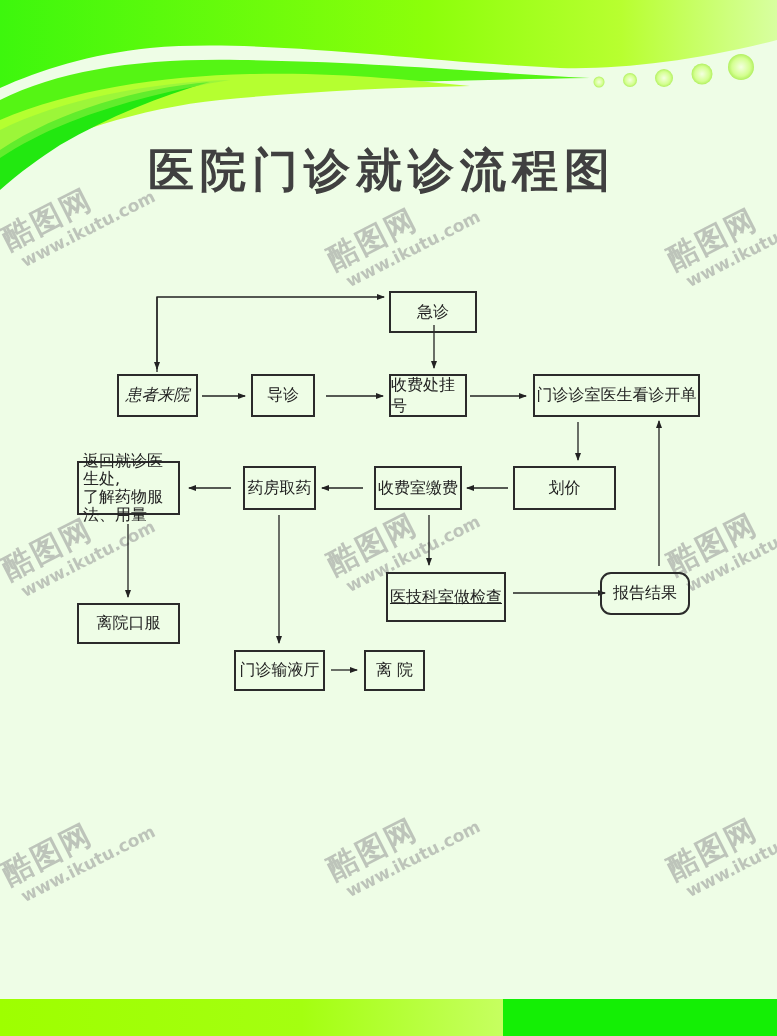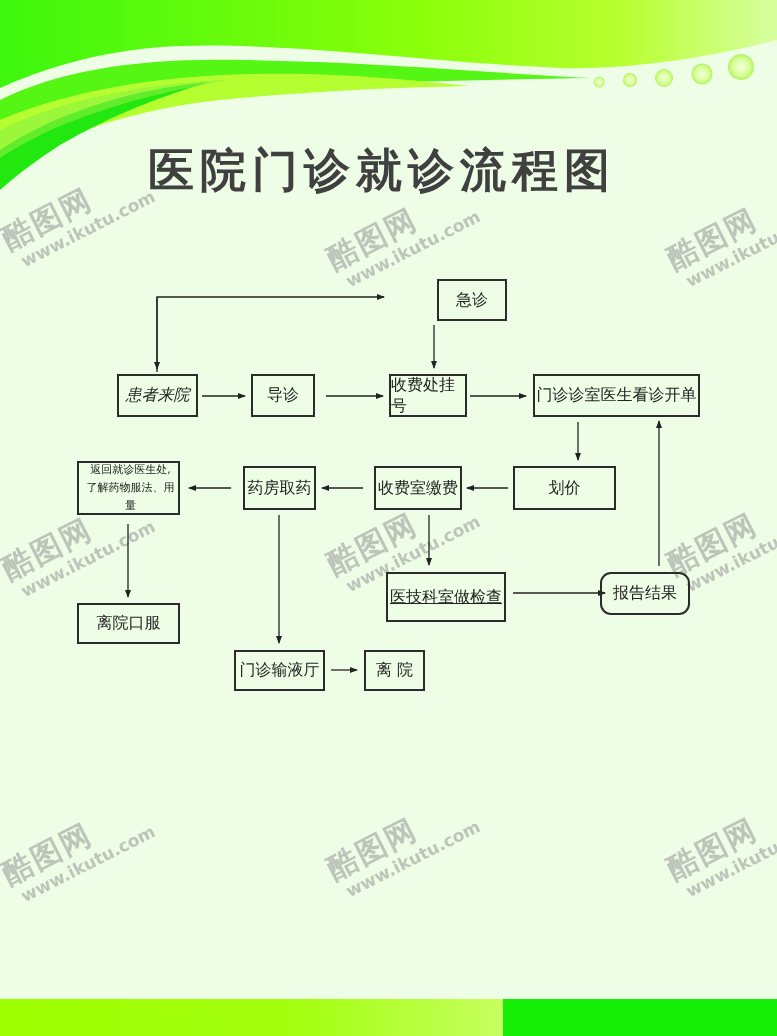--- a/index.html
+++ b/index.html
@@ -1,20 +1,20 @@
 <!DOCTYPE html>
 <html><head>
 <meta charset="utf-8">
 <style>
   html, body { margin:0; padding:0; }
   body { width:777px; height:1036px; position:relative; overflow:hidden; background:#eefde6; font-family:"DejaVu Sans", sans-serif; }
   .bg-svg { position:absolute; left:0; top:0; width:777px; height:1036px; }
   .title { position:absolute; left:148px; top:140px; width:480px; text-align:left; font-size:46px; font-weight:bold; color:#404040; letter-spacing:6px; font-family:"DejaVu Sans", sans-serif; }
   .box { position:absolute; box-sizing:border-box; border:2px solid #2b2b2b; display:flex; align-items:center; justify-content:center; font-size:16px; color:#222; background:transparent; }
-  .box.small { font-size:11px; line-height:18px; justify-content:flex-start; align-items:center; padding-left:4px;text-align:center; }
+  .box.small { font-size:16px; line-height:18px; justify-content:flex-start; align-items:center; padding-left:4px; }
   .box.small span { display:block; }
   .watermark { position:absolute; transform:rotate(-27deg); color:rgba(150,150,150,0.55); font-family:"DejaVu Sans", sans-serif; pointer-events:none; }
   .watermark .wm-top { font-size:30px; font-weight:bold; letter-spacing:2px; }
   .watermark .wm-url { font-size:17px; font-weight:bold; margin-left:6px; margin-top:-4px; }
   .bottom-left { position:absolute; left:0; top:999px; width:503px; height:37px; background:linear-gradient(to right,#9eff00 0%,#a4ff10 60%,#c6ff60 100%); }
   .bottom-right { position:absolute; left:503px; top:999px; width:274px; height:37px; background:#14ef05; }
   .flow-svg { position:absolute; left:0; top:0; width:777px; height:1036px; pointer-events:none; }
 </style>
 </head>
 <body>
@@ -129,21 +129,21 @@
     <line x1="331" y1="670" x2="357" y2="670" marker-end="url(#ah)"></line>
   </g>
 </svg>
 
 <div class="box" style="left:117px;top:374px;width:81px;height:43px;font-style:italic;">
   <span>患者来院</span>
 </div>
 <div class="box" style="left:251px;top:374px;width:64px;height:43px;text-align:right;">
   <span>导诊</span>
 </div>
-<div class="box" style="left:389px;top:279px;width:70px;height:42px;margin-left:48px;">
+<div class="box" style="left:389px;top:291px;width:88px;height:42px;">
   <span>急诊</span>
 </div>
 <div class="box" style="left:389px;top:374px;width:78px;height:43px;">
   <span>收费处挂号</span>
 </div>
 <div class="box" style="left:533px;top:374px;width:167px;height:43px;">
   <span>门诊诊室医生看诊开单</span>
 </div>
 <div class="box" style="left:513px;top:466px;width:103px;height:44px;">
   <span>划价</span>

